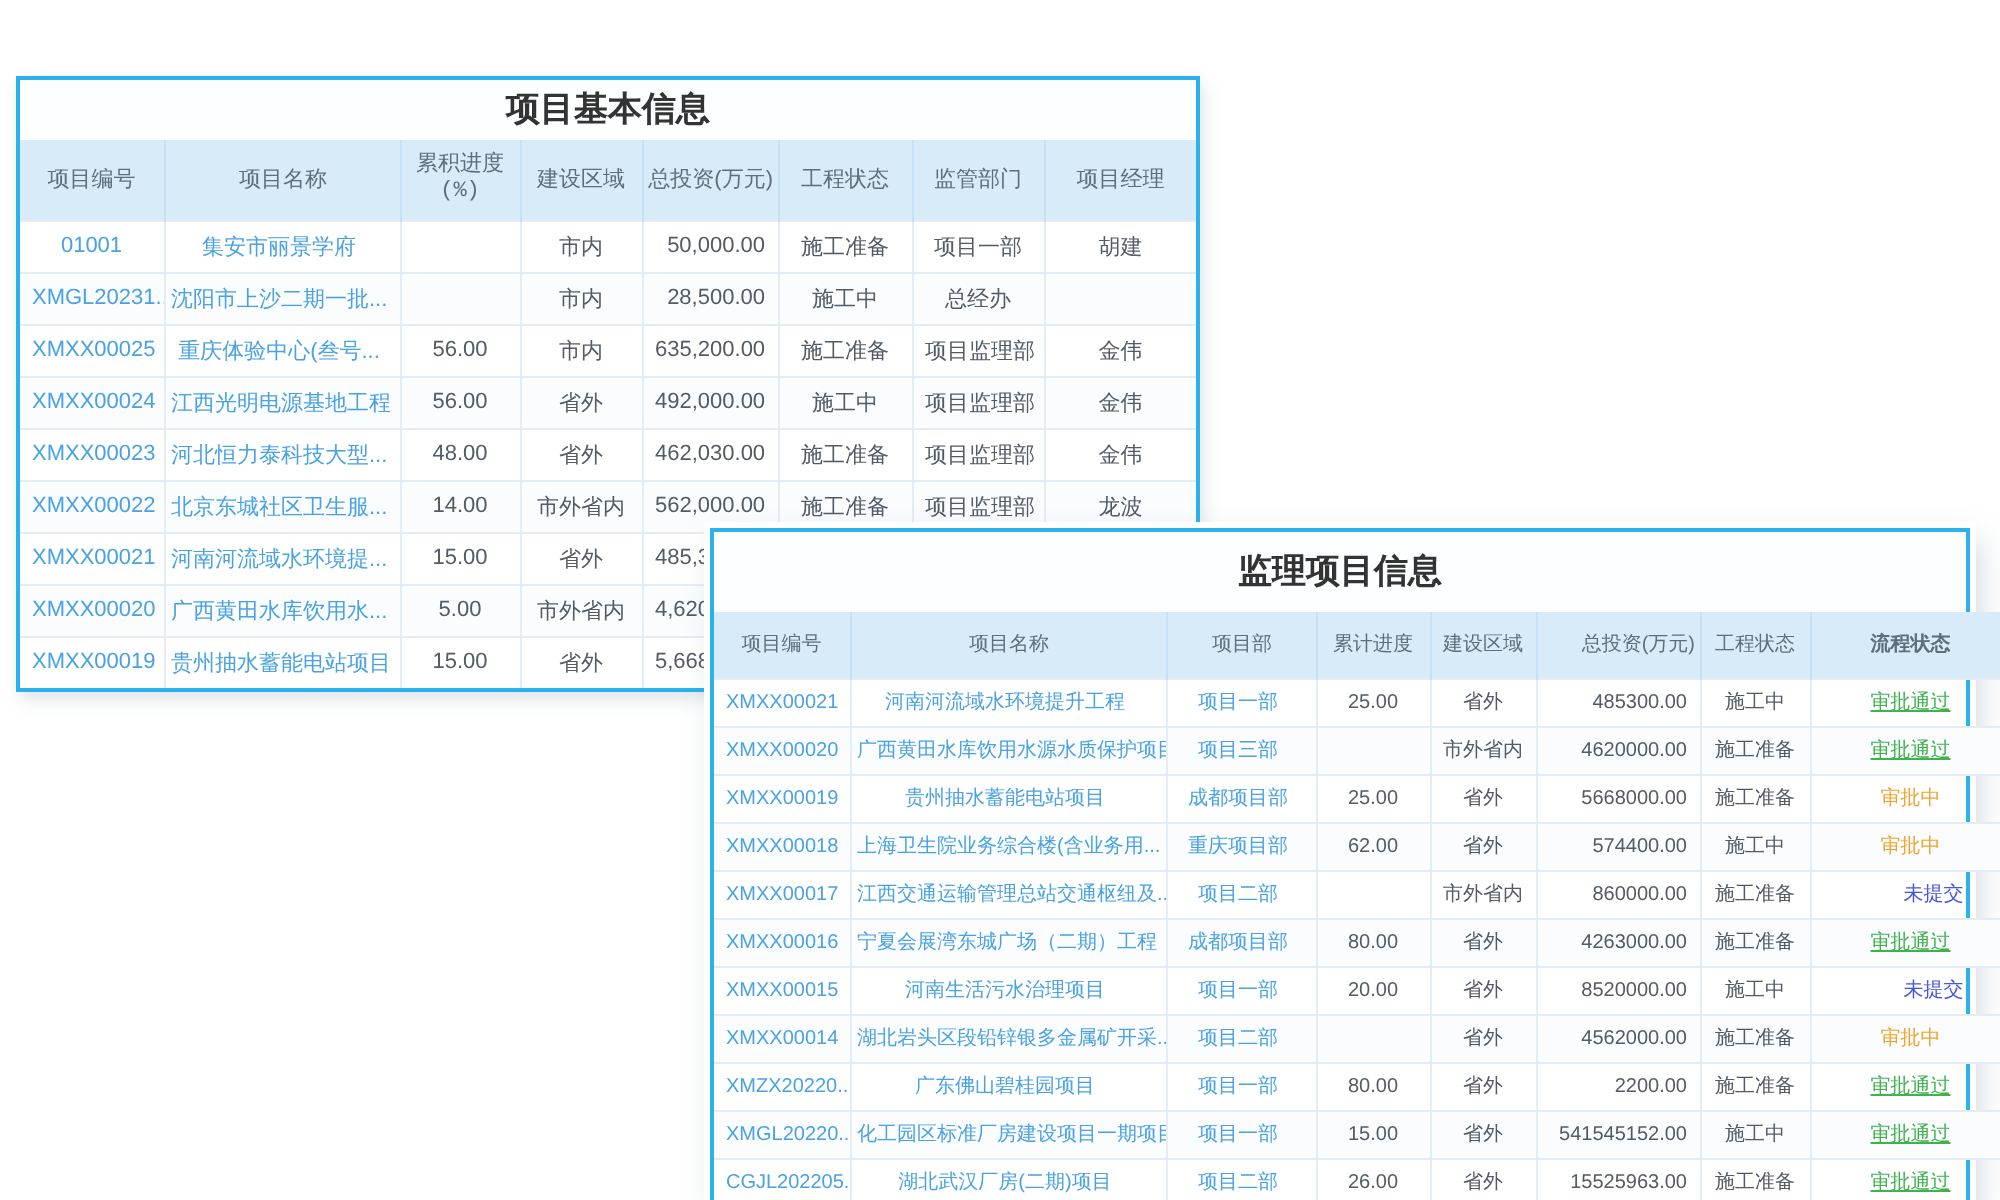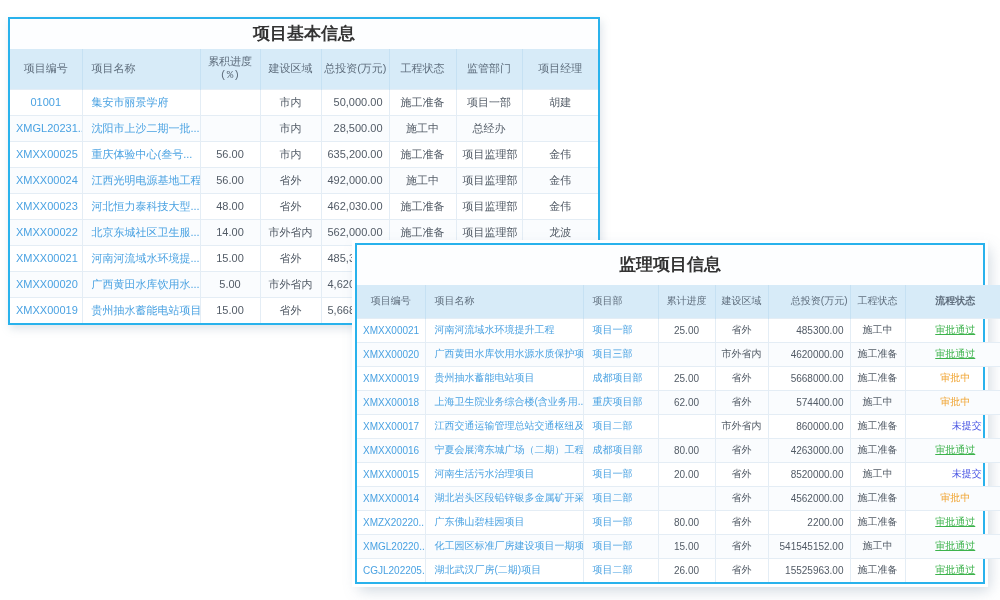--- a/index.html
+++ b/index.html
@@ -7,20 +7,21 @@
   body {
     width: 1000px; height: 600px;
     position: relative; overflow: hidden;
     background: #ffffff;
     font-family: "Liberation Sans", "DejaVu Sans", sans-serif;
   }
   .panel {
     position: absolute;
     background: #ffffff;
     border: 2px solid var(--panel_border);
+    margin-top: 21px;
   }
   #panel1 {
     left: 8px; top: 17px; width: 592px;
     box-shadow: 2px 4px 8px rgba(130,155,175,0.25);
   }
   #panel2 {
     left: 355px; top: 243px; width: 630px;
     box-shadow: 0 0 0 3px #ffffff, 4px 6px 14px rgba(110,135,160,0.35);
   }
   .panel-title {
@@ -46,21 +47,21 @@
     color: var(--cell_text);
     white-space: nowrap; overflow: hidden;
     padding: 0 6px;
     border-top: 1px solid #e4edf5;
     height: 26px;
   }
   td + td { border-left: 1px solid #e4edf5; }
   #panel1 td { height: 26px; }
   #panel2 td { height: 24px; }
   tbody tr:nth-child(even) td { background: #fafcfe; }
-  .al-left   { text-align: left;  padding-left: 9px; }
+  .al-left   { text-align: center;  padding-left: 3px; }
   .al-center { text-align: center; }
   .al-right  { text-align: right; }
   .link { color: var(--link); }
   .st-approved    { color: var(--status_approved); text-decoration: underline; }
   .st-pending     { color: var(--status_pending); }
   .st-unsubmitted { color: var(--status_unsubmitted); padding-left: 29px; }
 </style>
 </head>
 <body>
 

